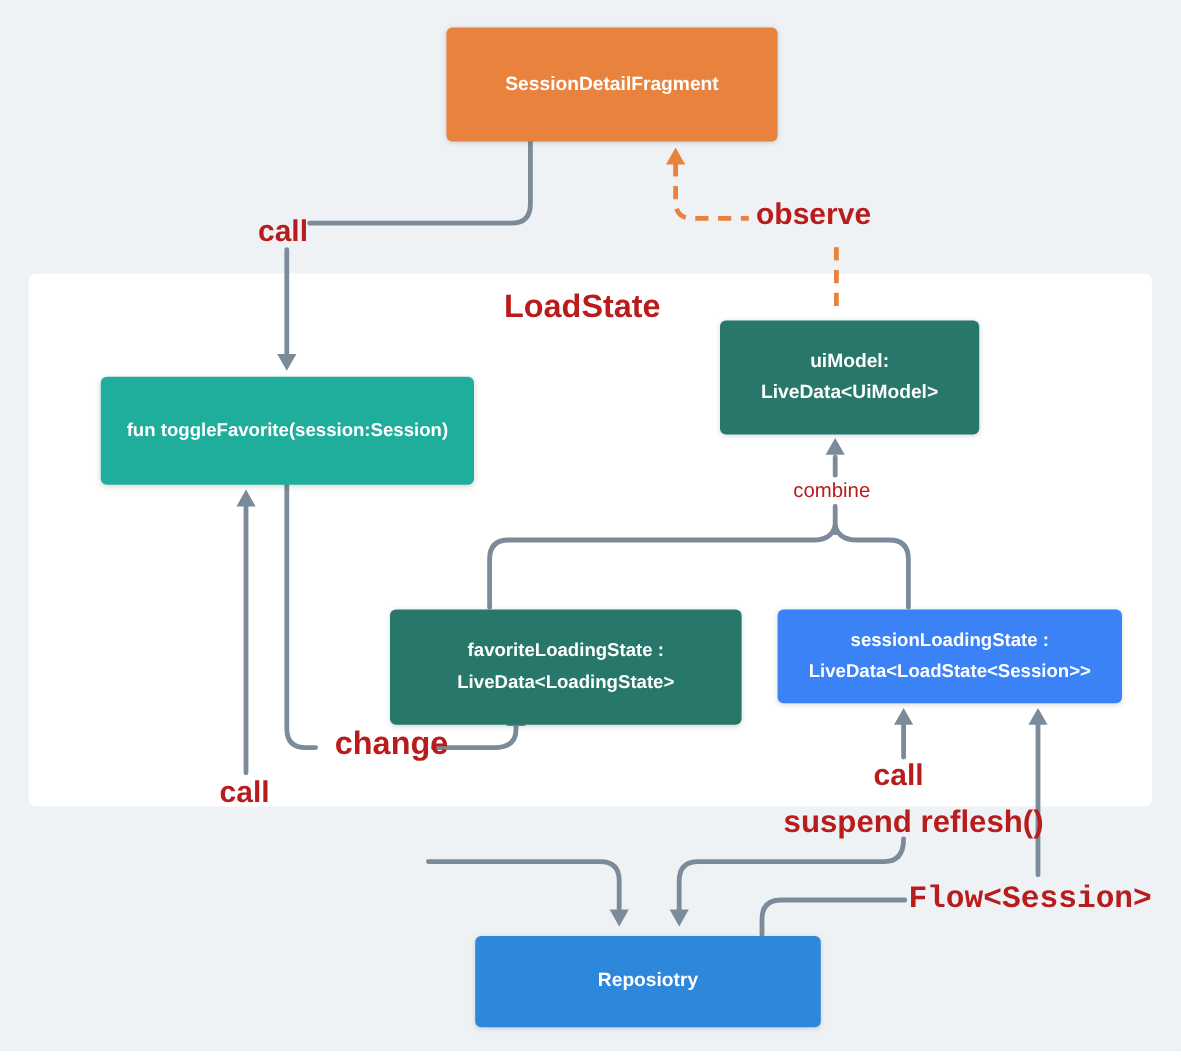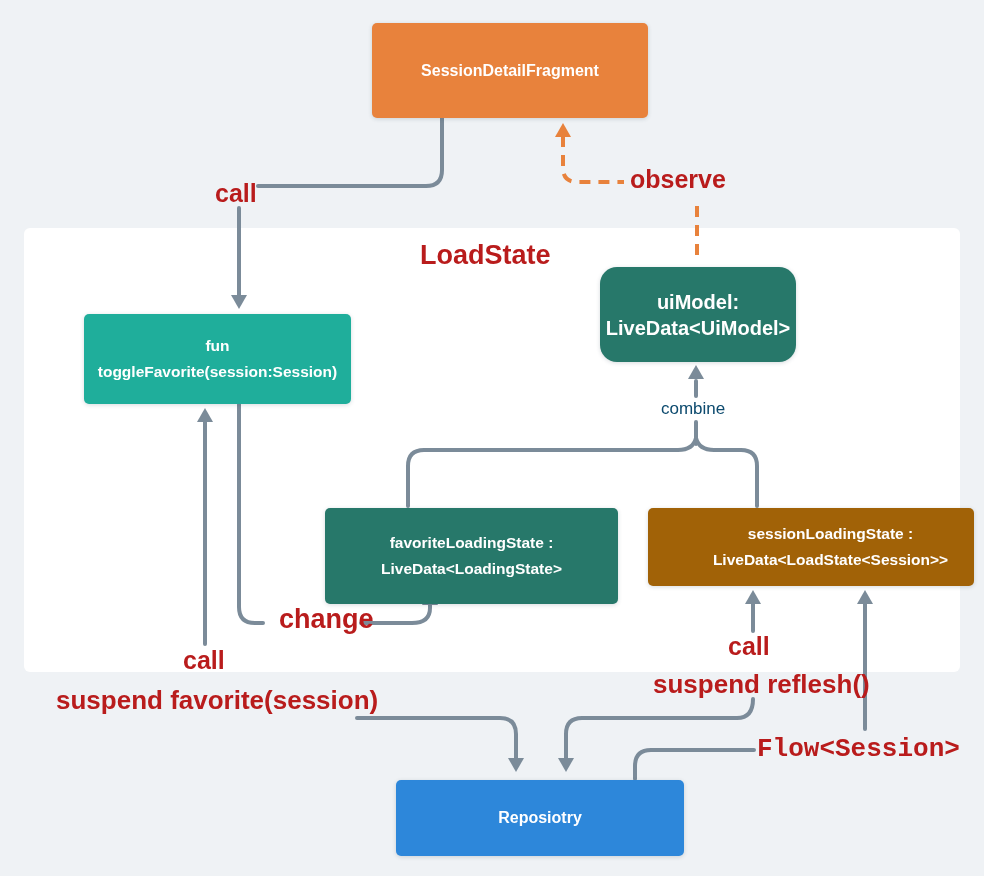--- a/index.html
+++ b/index.html
@@ -22,33 +22,33 @@
   .edge-dashed{stroke:#E8823C;stroke-width:4;fill:none;stroke-dasharray:11 8;stroke-linecap:butt;}
   .arrow{fill:#7B8B99;stroke:none;}
   .arrow-orange{fill:#E8823C;stroke:none;}
   .node{
     position:absolute;z-index:3;border-radius:5px;
     display:flex;flex-direction:column;align-items:center;justify-content:center;
     color:#FFFFFF;font-weight:bold;font-size:16px;text-align:center;
     line-height:26px;box-shadow:0 1px 4px rgba(40,60,80,0.18);
   }
   .node-fragment{left:372px;top:23px;width:276px;height:95px;background:#E8823C;}
-  .node-toggle{left:84px;top:314px;width:267px;height:90px;background:#1FAE9B;font-size:15.5px;align-items:center;}
-  .node-uimodel{left:600px;top:267px;width:196px;height:95px;background:#27786A;font-size:20px;border-radius:17px;}
+  .node-toggle{left:84px;top:314px;width:311px;height:90px;background:#1FAE9B;font-size:15.5px;align-items:center;}
+  .node-uimodel{left:600px;top:267px;width:216px;height:95px;background:#27786A;font-size:16px;}
   .node-favloading{left:312px;top:508px;width:293px;height:96px;background:#27786A;font-size:15.5px;margin-left:13px;}
-  .node-sessloading{left:648px;top:508px;width:287px;height:78px;background:#a16207;font-size:15.5px;padding-left:39px;}
+  .node-sessloading{left:648px;top:508px;width:287px;height:78px;background:#3b82f6;font-size:15.5px;}
   .node-repository{left:396px;top:780px;width:288px;height:76px;background:#2D87DA;}
   .lbl{
     position:absolute;z-index:4;color:#b91c1c;font-size:25px;font-weight:bold;
     line-height:1.1;white-space:nowrap;
   }
   .lbl-viewmodel{left:420px;top:241px;font-size:27px;}
   .lbl-call-top{left:215px;top:180px;}
   .lbl-observe{left:630px;top:166px;}
-  .lbl-combine{left:661px;top:400px;font-size:17px;font-weight:normal;color:#0c4a6e;}
+  .lbl-combine{left:661px;top:400px;font-size:17px;font-weight:normal;color:#b91c1c;}
   .lbl-change{left:279px;top:605px;font-size:27px;}
   .lbl-call-left{left:183px;top:647px;}
   .lbl-suspend-favorite{left:56px;top:686px;font-size:26px;}
   .lbl-call-right{left:728px;top:633px;}
   .lbl-suspend-reflesh{left:653px;top:670px;font-size:26px;}
   .lbl-flow-session{left:757px;top:735px;font-size:26px;font-family:Liberation Mono, monospace;}
 </style>
 </head>
 <body>
 
@@ -119,18 +119,17 @@
   <div class="node node-repository">
     <span>Reposiotry</span>
   </div>
 
   <div class="lbl lbl-viewmodel">LoadState</div>
   <div class="lbl lbl-call-top">call</div>
   <div class="lbl lbl-observe">observe</div>
   <div class="lbl lbl-combine">combine</div>
   <div class="lbl lbl-change">change</div>
   <div class="lbl lbl-call-left">call</div>
-  <div class="lbl lbl-suspend-favorite">suspend favorite(session)</div>
   <div class="lbl lbl-call-right">call</div>
   <div class="lbl lbl-suspend-reflesh">suspend reflesh()</div>
   <div class="lbl lbl-flow-session">Flow&lt;Session&gt;</div>
 
 </div>
 
 </body></html>

